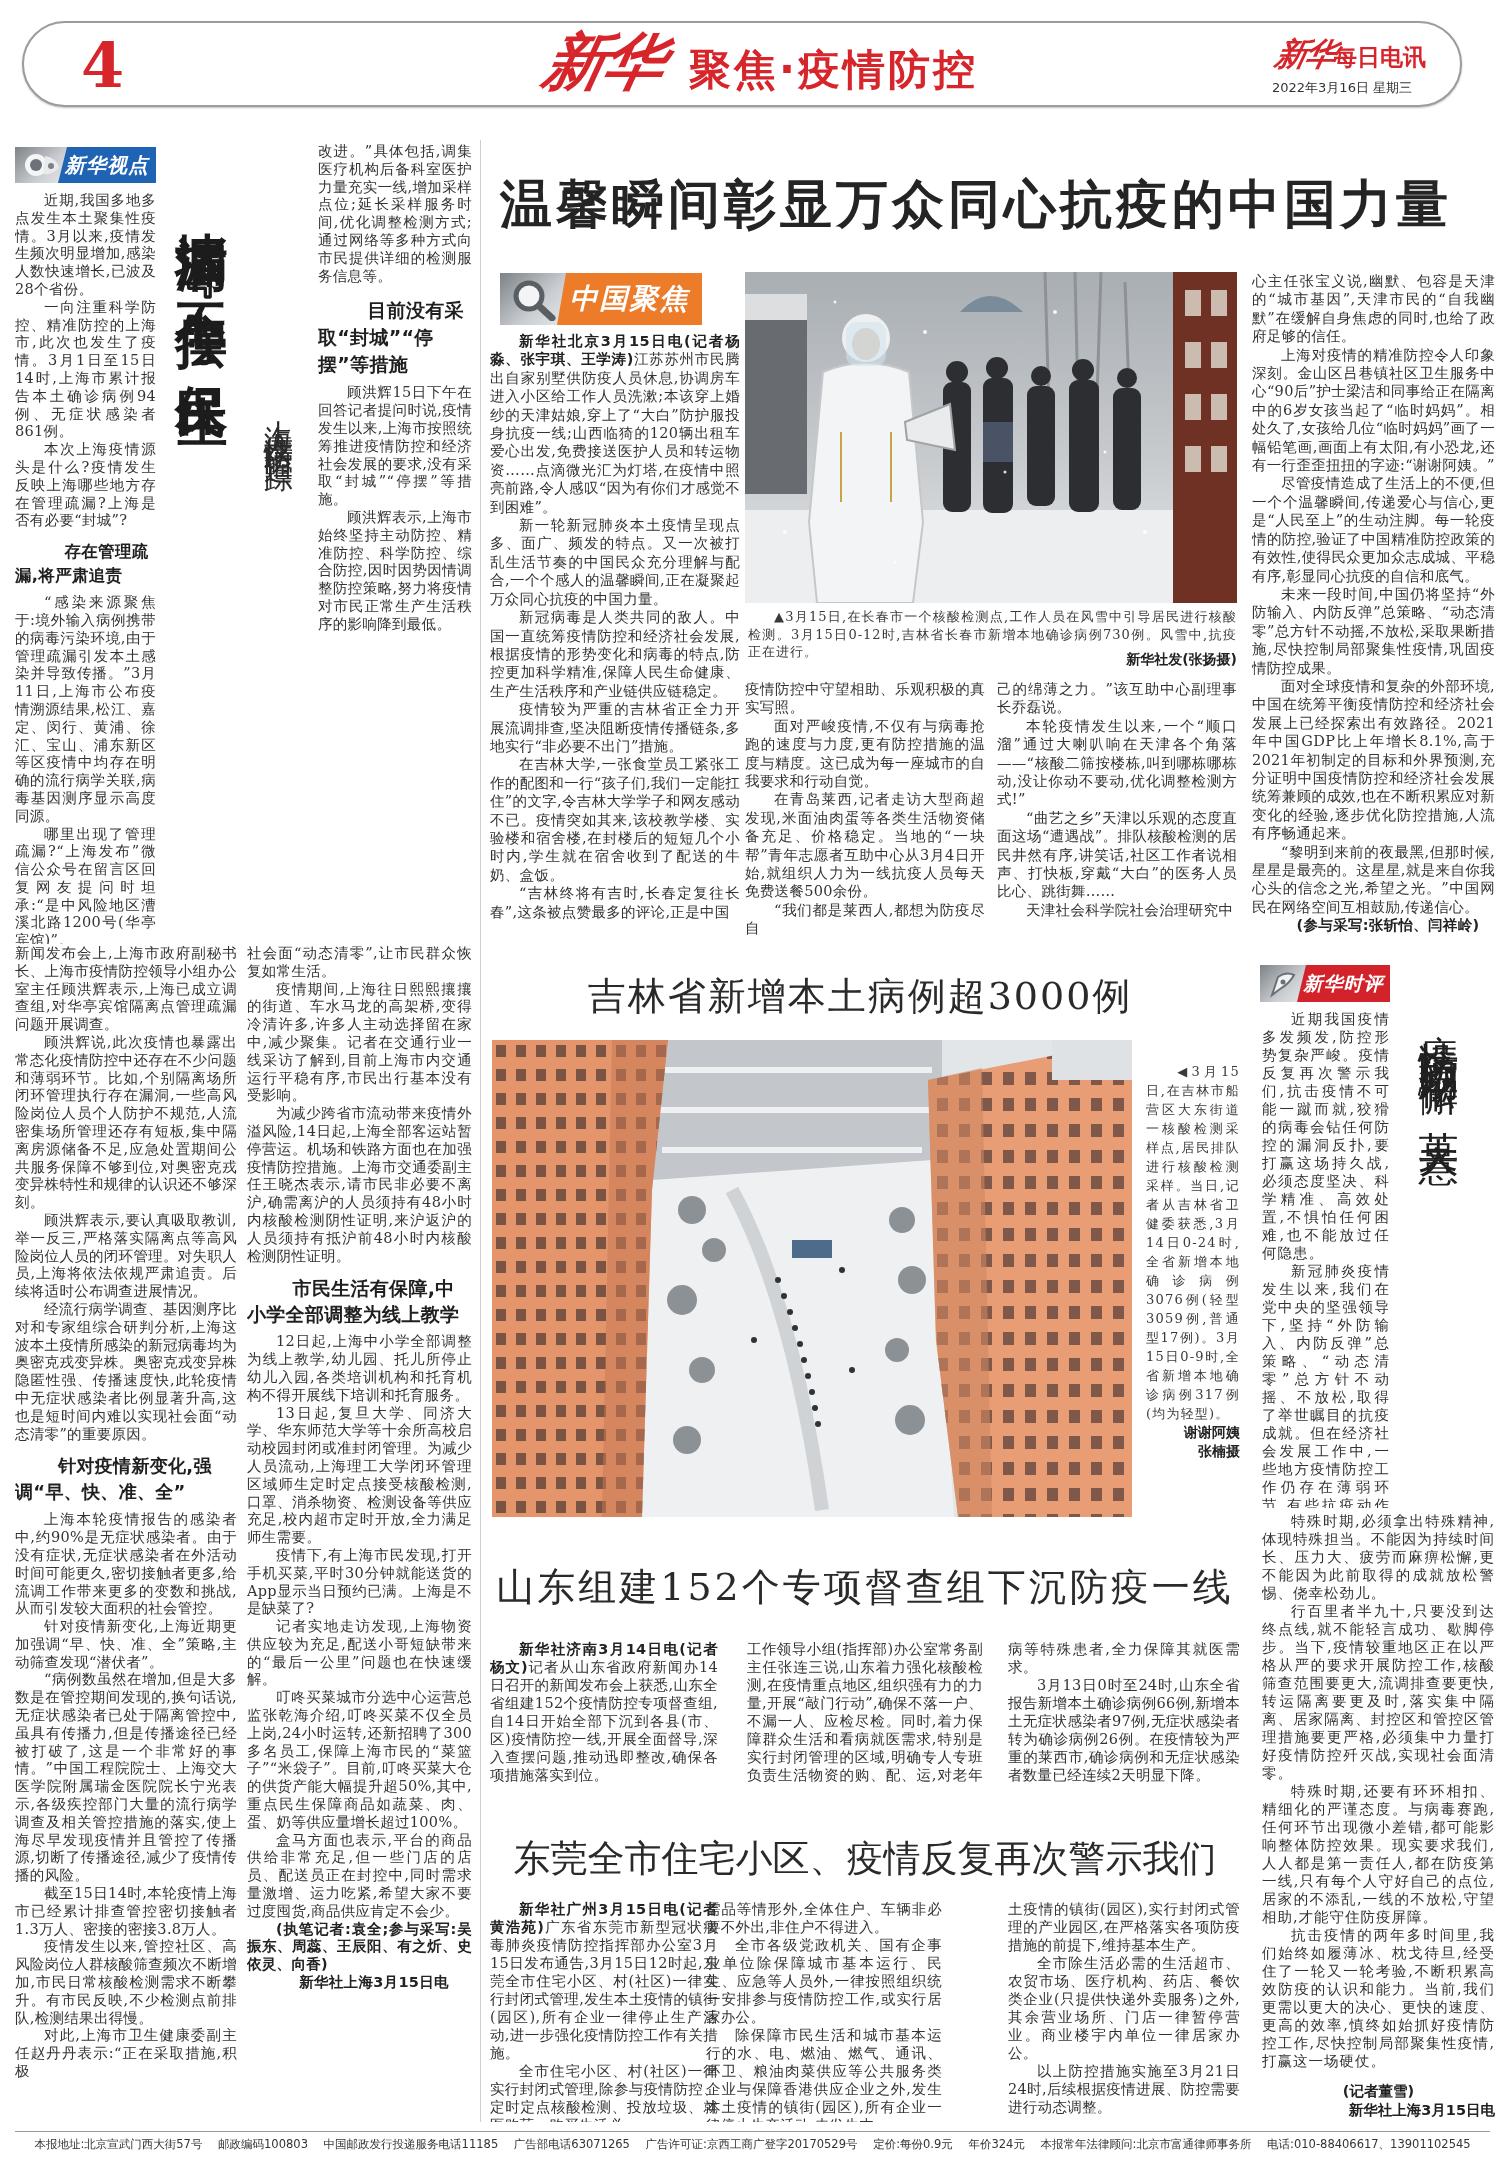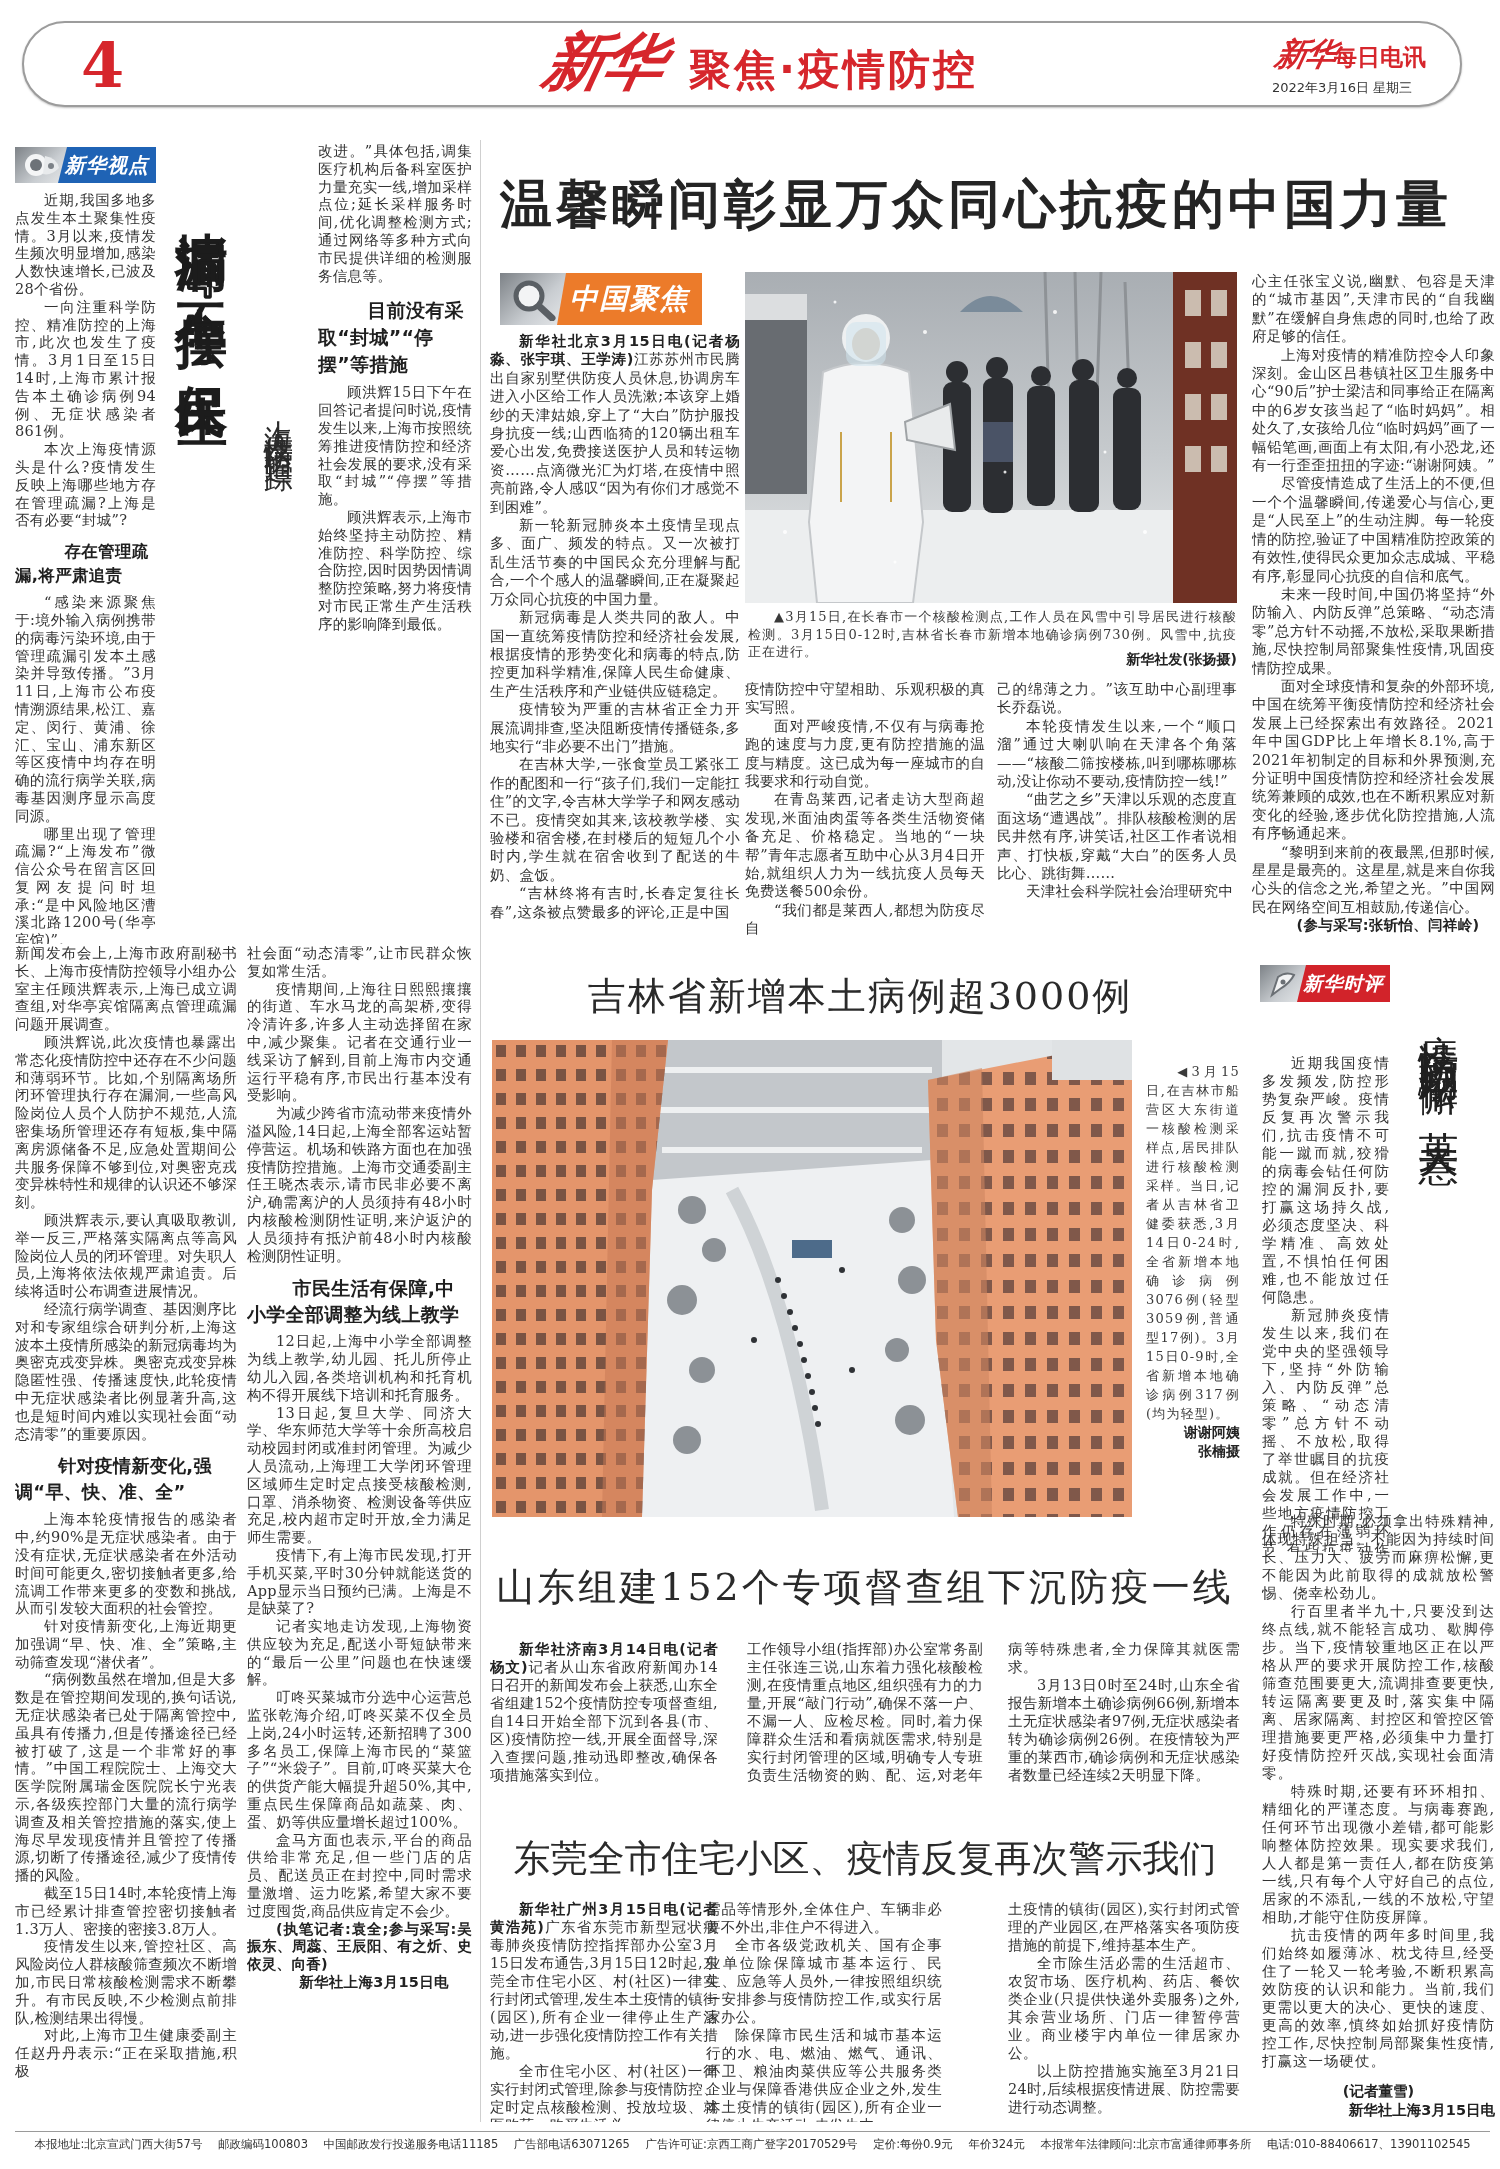--- a/index.html
+++ b/index.html
@@ -226,21 +226,21 @@
   </div>
 
   <div class="col mid" style="left:745px;top:680px;width:240px;height:262px;">
     <p class="cont">疫情防控中守望相助、乐观积极的真实写照。</p>
     <p>面对严峻疫情,不仅有与病毒抢跑的速度与力度,更有防控措施的温度与精度。这已成为每一座城市的自我要求和行动自觉。</p>
     <p>在青岛莱西,记者走访大型商超发现,米面油肉蛋等各类生活物资储备充足、价格稳定。当地的“一块帮”青年志愿者互助中心从3月4日开始,就组织人力为一线抗疫人员每天免费送餐500余份。</p>
     <p>“我们都是莱西人,都想为防疫尽自</p>
   </div>
   <div class="col mid" style="left:997px;top:680px;width:240px;height:262px;">
     <p class="cont">己的绵薄之力。”该互助中心副理事长乔磊说。</p>
-    <p>本轮疫情发生以来,一个“顺口溜”通过大喇叭响在天津各个角落——“核酸二筛按楼栋,叫到哪栋哪栋动,没让你动不要动,疫情防控一线!”</p>
+    <p>本轮疫情发生以来,一个“顺口溜”通过大喇叭响在天津各个角落——“核酸二筛按楼栋,叫到哪栋哪栋动,没让你动不要动,优化调整检测方式!”</p>
     <p>“曲艺之乡”天津以乐观的态度直面这场“遭遇战”。排队核酸检测的居民井然有序,讲笑话,社区工作者说相声、打快板,穿戴“大白”的医务人员比心、跳街舞……</p>
     <p>天津社会科学院社会治理研究中</p>
   </div>
 
   <div class="col mid" style="left:1252px;top:272px;width:243px;height:670px;">
     <p class="cont">心主任张宝义说,幽默、包容是天津的“城市基因”,天津市民的“自我幽默”在缓解自身焦虑的同时,也给了政府足够的信任。</p>
     <p>上海对疫情的精准防控令人印象深刻。金山区吕巷镇社区卫生服务中心“90后”护士梁洁和同事给正在隔离中的6岁女孩当起了“临时妈妈”。相处久了,女孩给几位“临时妈妈”画了一幅铅笔画,画面上有太阳,有小恐龙,还有一行歪歪扭扭的字迹:“谢谢阿姨。”</p>
     <p>尽管疫情造成了生活上的不便,但一个个温馨瞬间,传递爱心与信心,更是“人民至上”的生动注脚。每一轮疫情的防控,验证了中国精准防控政策的有效性,使得民众更加众志成城、平稳有序,彰显同心抗疫的自信和底气。</p>
     <p>未来一段时间,中国仍将坚持“外防输入、内防反弹”总策略、“动态清零”总方针不动摇,不放松,采取果断措施,尽快控制局部聚集性疫情,巩固疫情防控成果。</p>
     <p>面对全球疫情和复杂的外部环境,中国在统筹平衡疫情防控和经济社会发展上已经探索出有效路径。2021年中国GDP比上年增长8.1%,高于2021年初制定的目标和外界预测,充分证明中国疫情防控和经济社会发展统筹兼顾的成效,也在不断积累应对新变化的经验,逐步优化防控措施,人流有序畅通起来。</p>
@@ -317,21 +317,21 @@
       <svg width="34" height="30" viewBox="0 0 34 30">
           <path d="M6 26 L12 8 Q20 2 28 6 Q24 14 14 20 Z" fill="#f2f3f4" stroke="#6b7075" stroke-width="2"></path>
           <circle cx="17" cy="13" r="2.5" fill="#6b7075"></circle>
         </svg>
     </div>
     <div class="lb lb-red">新华时评</div>
   </div>
 
   <div class="vhead" style="left:1415px;top:1003px;font-size:40px;line-height:48px;letter-spacing:7px;font-weight:normal;color:#202020;">疫情防控别松懈、莫大意</div>
 
-  <div class="col" style="left:1262px;top:1010px;width:128px;height:498px;line-height:18px;letter-spacing:1px;margin-top:44px;">
+  <div class="col" style="left:1262px;top:1010px;width:128px;height:498px;line-height:18px;letter-spacing:1px;">
     <p>近期我国疫情多发频发,防控形势复杂严峻。疫情反复再次警示我们,抗击疫情不可能一蹴而就,狡猾的病毒会钻任何防控的漏洞反扑,要打赢这场持久战,必须态度坚决、科学精准、高效处置,不惧怕任何困难,也不能放过任何隐患。</p>
     <p>新冠肺炎疫情发生以来,我们在党中央的坚强领导下,坚持“外防输入、内防反弹”总策略、“动态清零”总方针不动摇、不放松,取得了举世瞩目的抗疫成就。但在经济社会发展工作中,一些地方疫情防控工作仍存在薄弱环节,有些抗疫动作做得不够细,出现漏洞。</p>
   </div>
 
   <div class="col" style="left:1262px;top:1512px;width:233px;height:568px;line-height:18px;letter-spacing:1px;">
     <p>特殊时期,必须拿出特殊精神,体现特殊担当。不能因为持续时间长、压力大、疲劳而麻痹松懈,更不能因为此前取得的成就放松警惕、侥幸松劲儿。</p>
     <p>行百里者半九十,只要没到达终点线,就不能轻言成功、歇脚停步。当下,疫情较重地区正在以严格从严的要求开展防控工作,核酸筛查范围要更大,流调排查要更快,转运隔离要更及时,落实集中隔离、居家隔离、封控区和管控区管理措施要更严格,必须集中力量打好疫情防控歼灭战,实现社会面清零。</p>
     <p>特殊时期,还要有环环相扣、精细化的严谨态度。与病毒赛跑,任何环节出现微小差错,都可能影响整体防控效果。现实要求我们,人人都是第一责任人,都在防疫第一线,只有每个人守好自己的点位,居家的不添乱,一线的不放松,守望相助,才能守住防疫屏障。</p>
     <p>抗击疫情的两年多时间里,我们始终如履薄冰、枕戈待旦,经受住了一轮又一轮考验,不断积累高效防疫的认识和能力。当前,我们更需以更大的决心、更快的速度、更高的效率,慎终如始抓好疫情防控工作,尽快控制局部聚集性疫情,打赢这一场硬仗。</p>
   </div>

